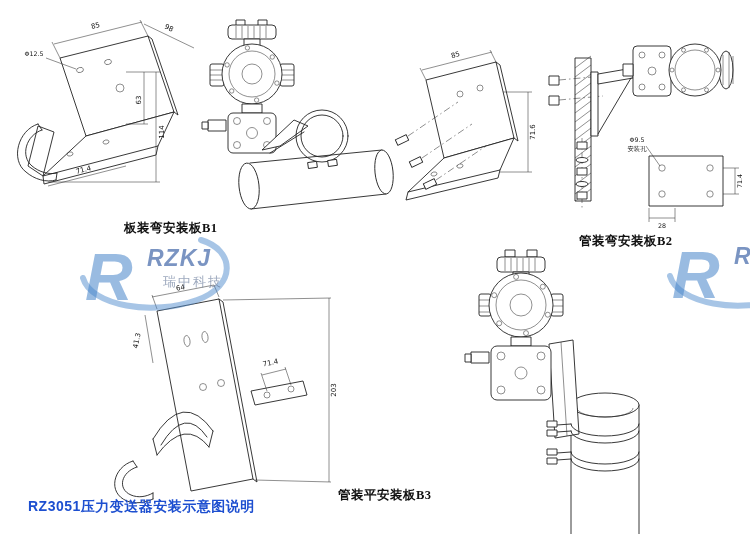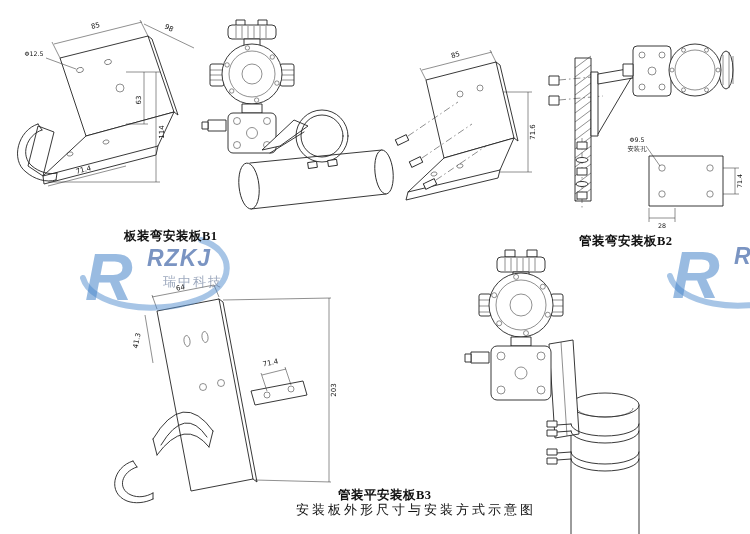--- a/index.html
+++ b/index.html
@@ -315,19 +315,19 @@
   </div>
   <div class="wm" style="left:662px; top:224px;">
     <svg width="175" height="92" viewBox="0 0 175 92">
       <path class="wm-swoosh" d="M126,14 C160,24 162,60 122,74 C78,90 16,80 8,52"></path>
       <text class="wm-r" x="10" y="74">R</text>
       <text class="wm-brand" x="72" y="40">RZKJ</text>
       <text class="wm-cn" x="88" y="60">瑞中科技</text>
     </svg>
   </div>
 
-  <div class="lbl" style="left:124px; top:228px;">板装弯安装板B1</div>
+  <div class="lbl" style="left:124px; top:220px;">板装弯安装板B1</div>
   <div class="lbl" style="left:579px; top:233px;">管装弯安装板B2</div>
   <div class="lbl" style="left:338px; top:487px;">管装平安装板B3</div>
 
-  <div class="caption">安装板外形尺寸与安装方式示意图</div>
+  <div class="title">RZ3051压力变送器安装示意图说明</div>
 
 </div>
 
 </body></html>

